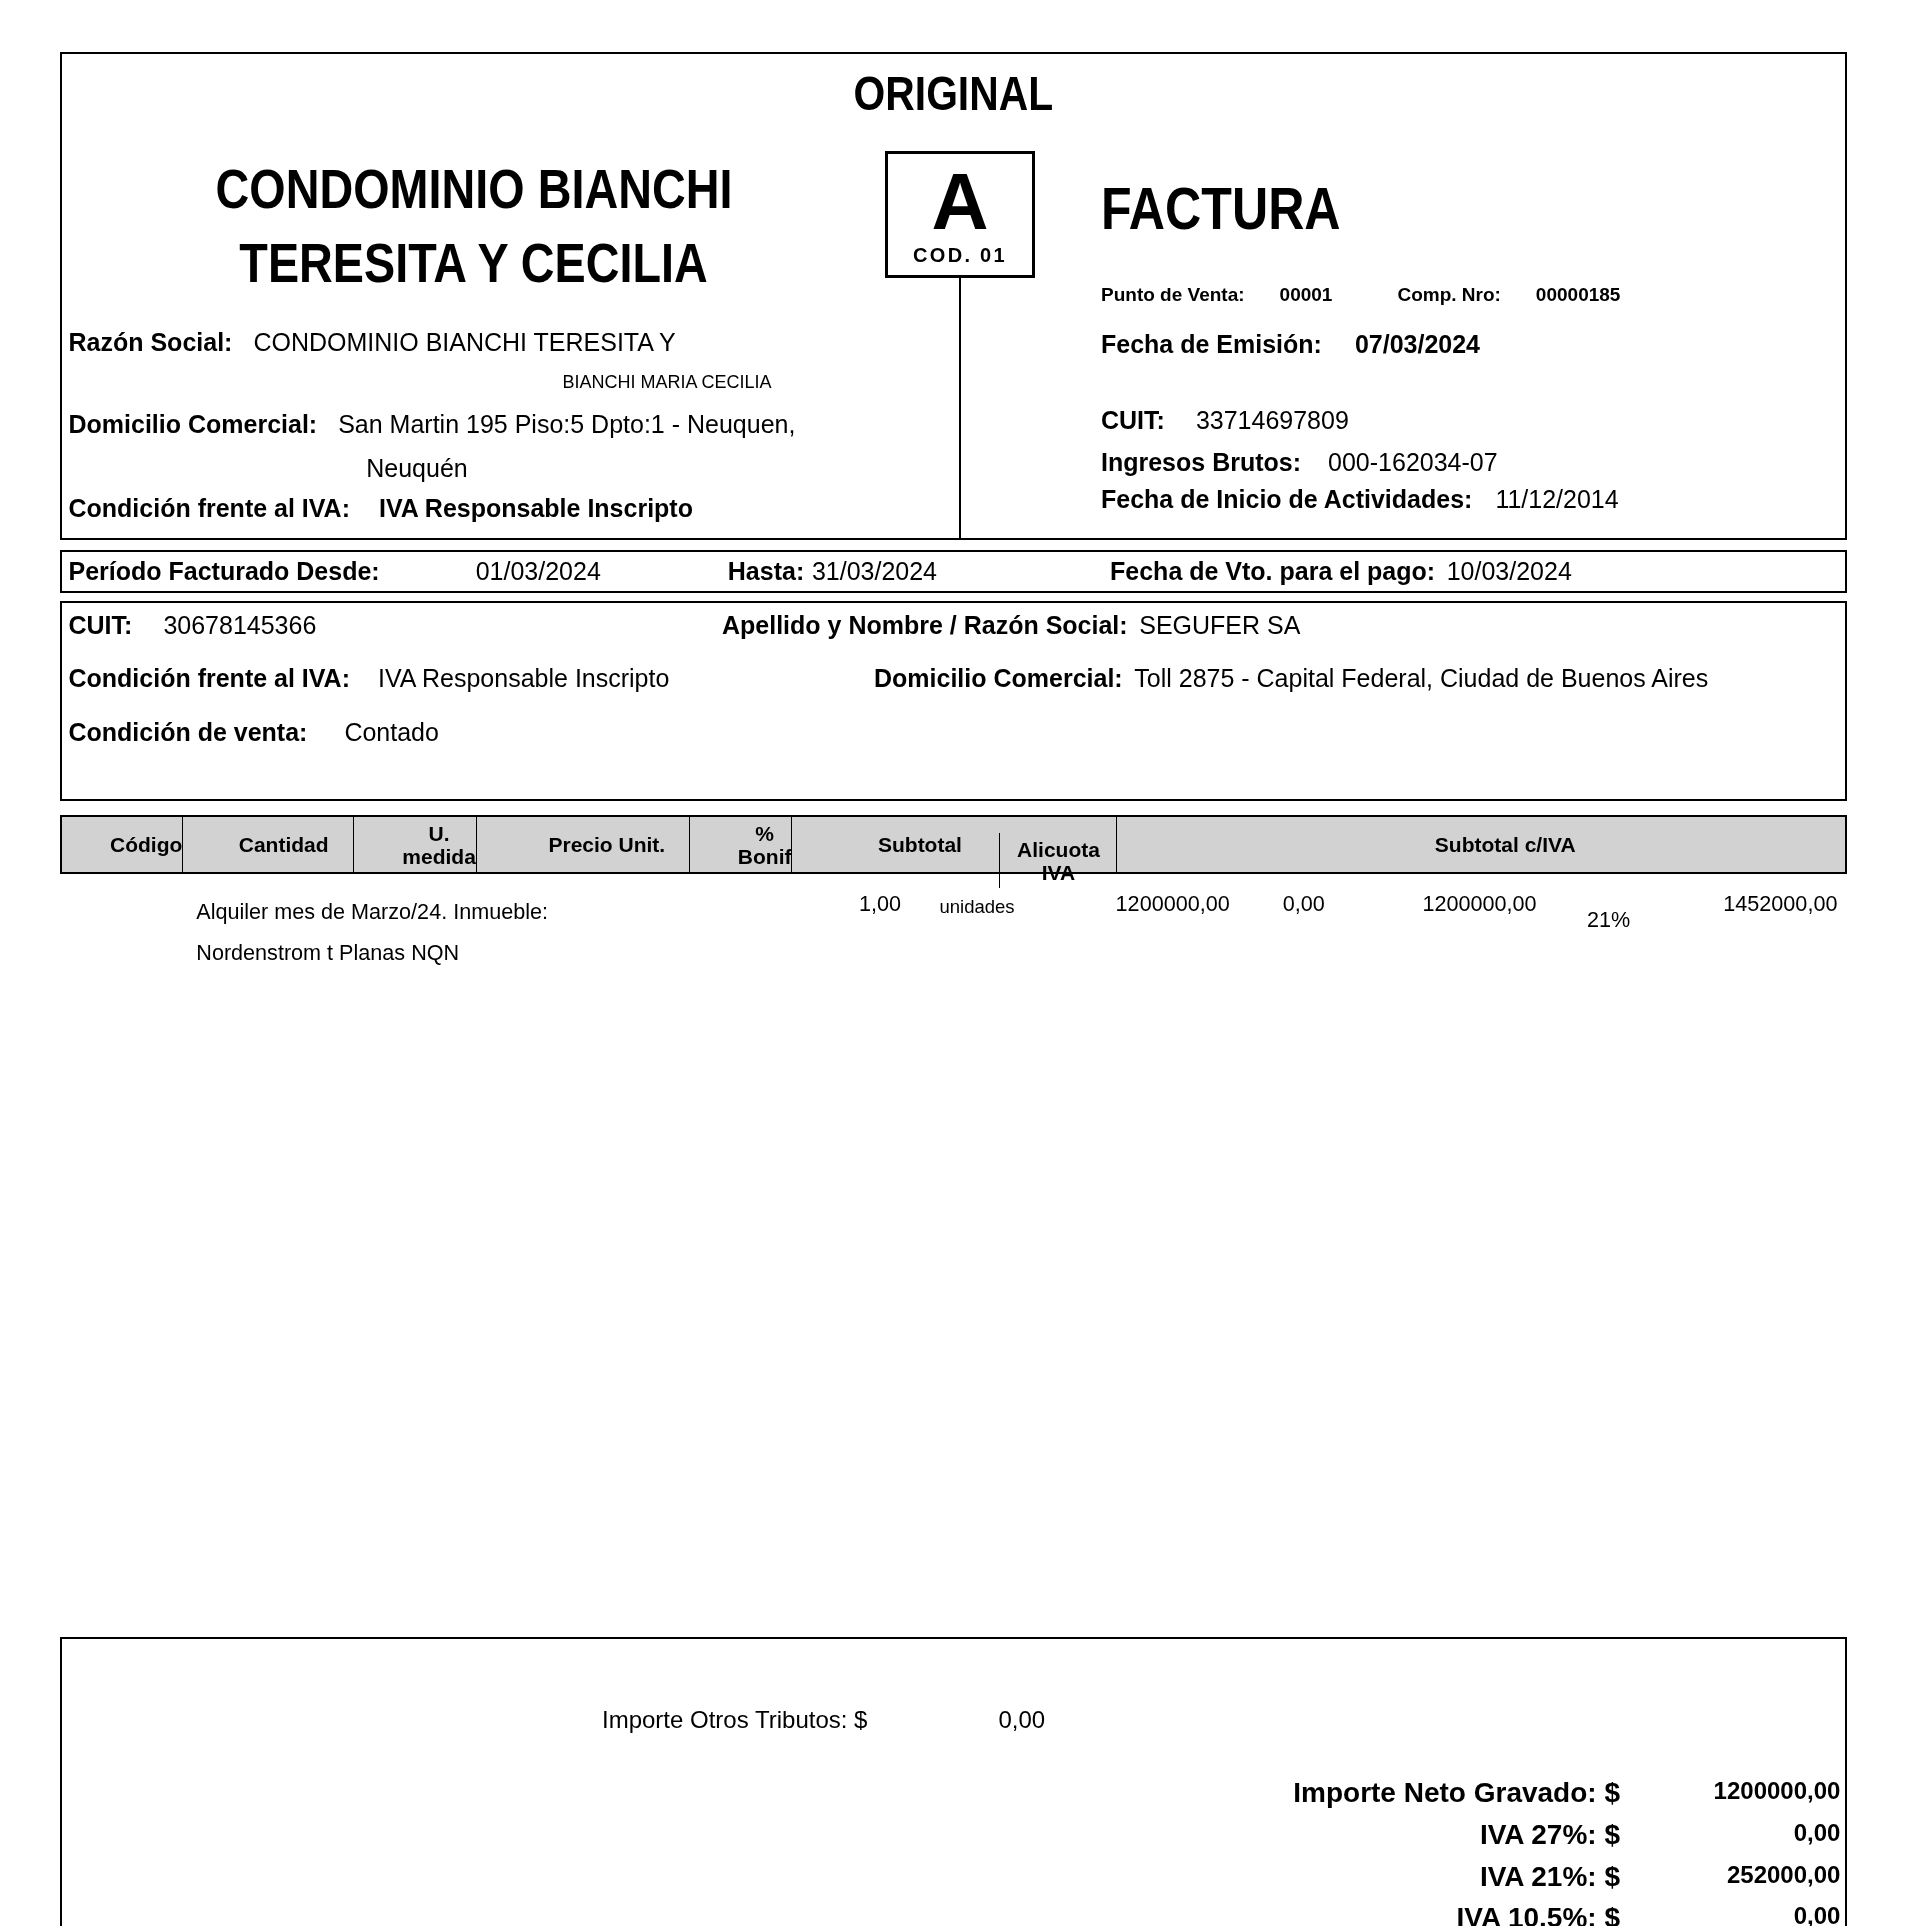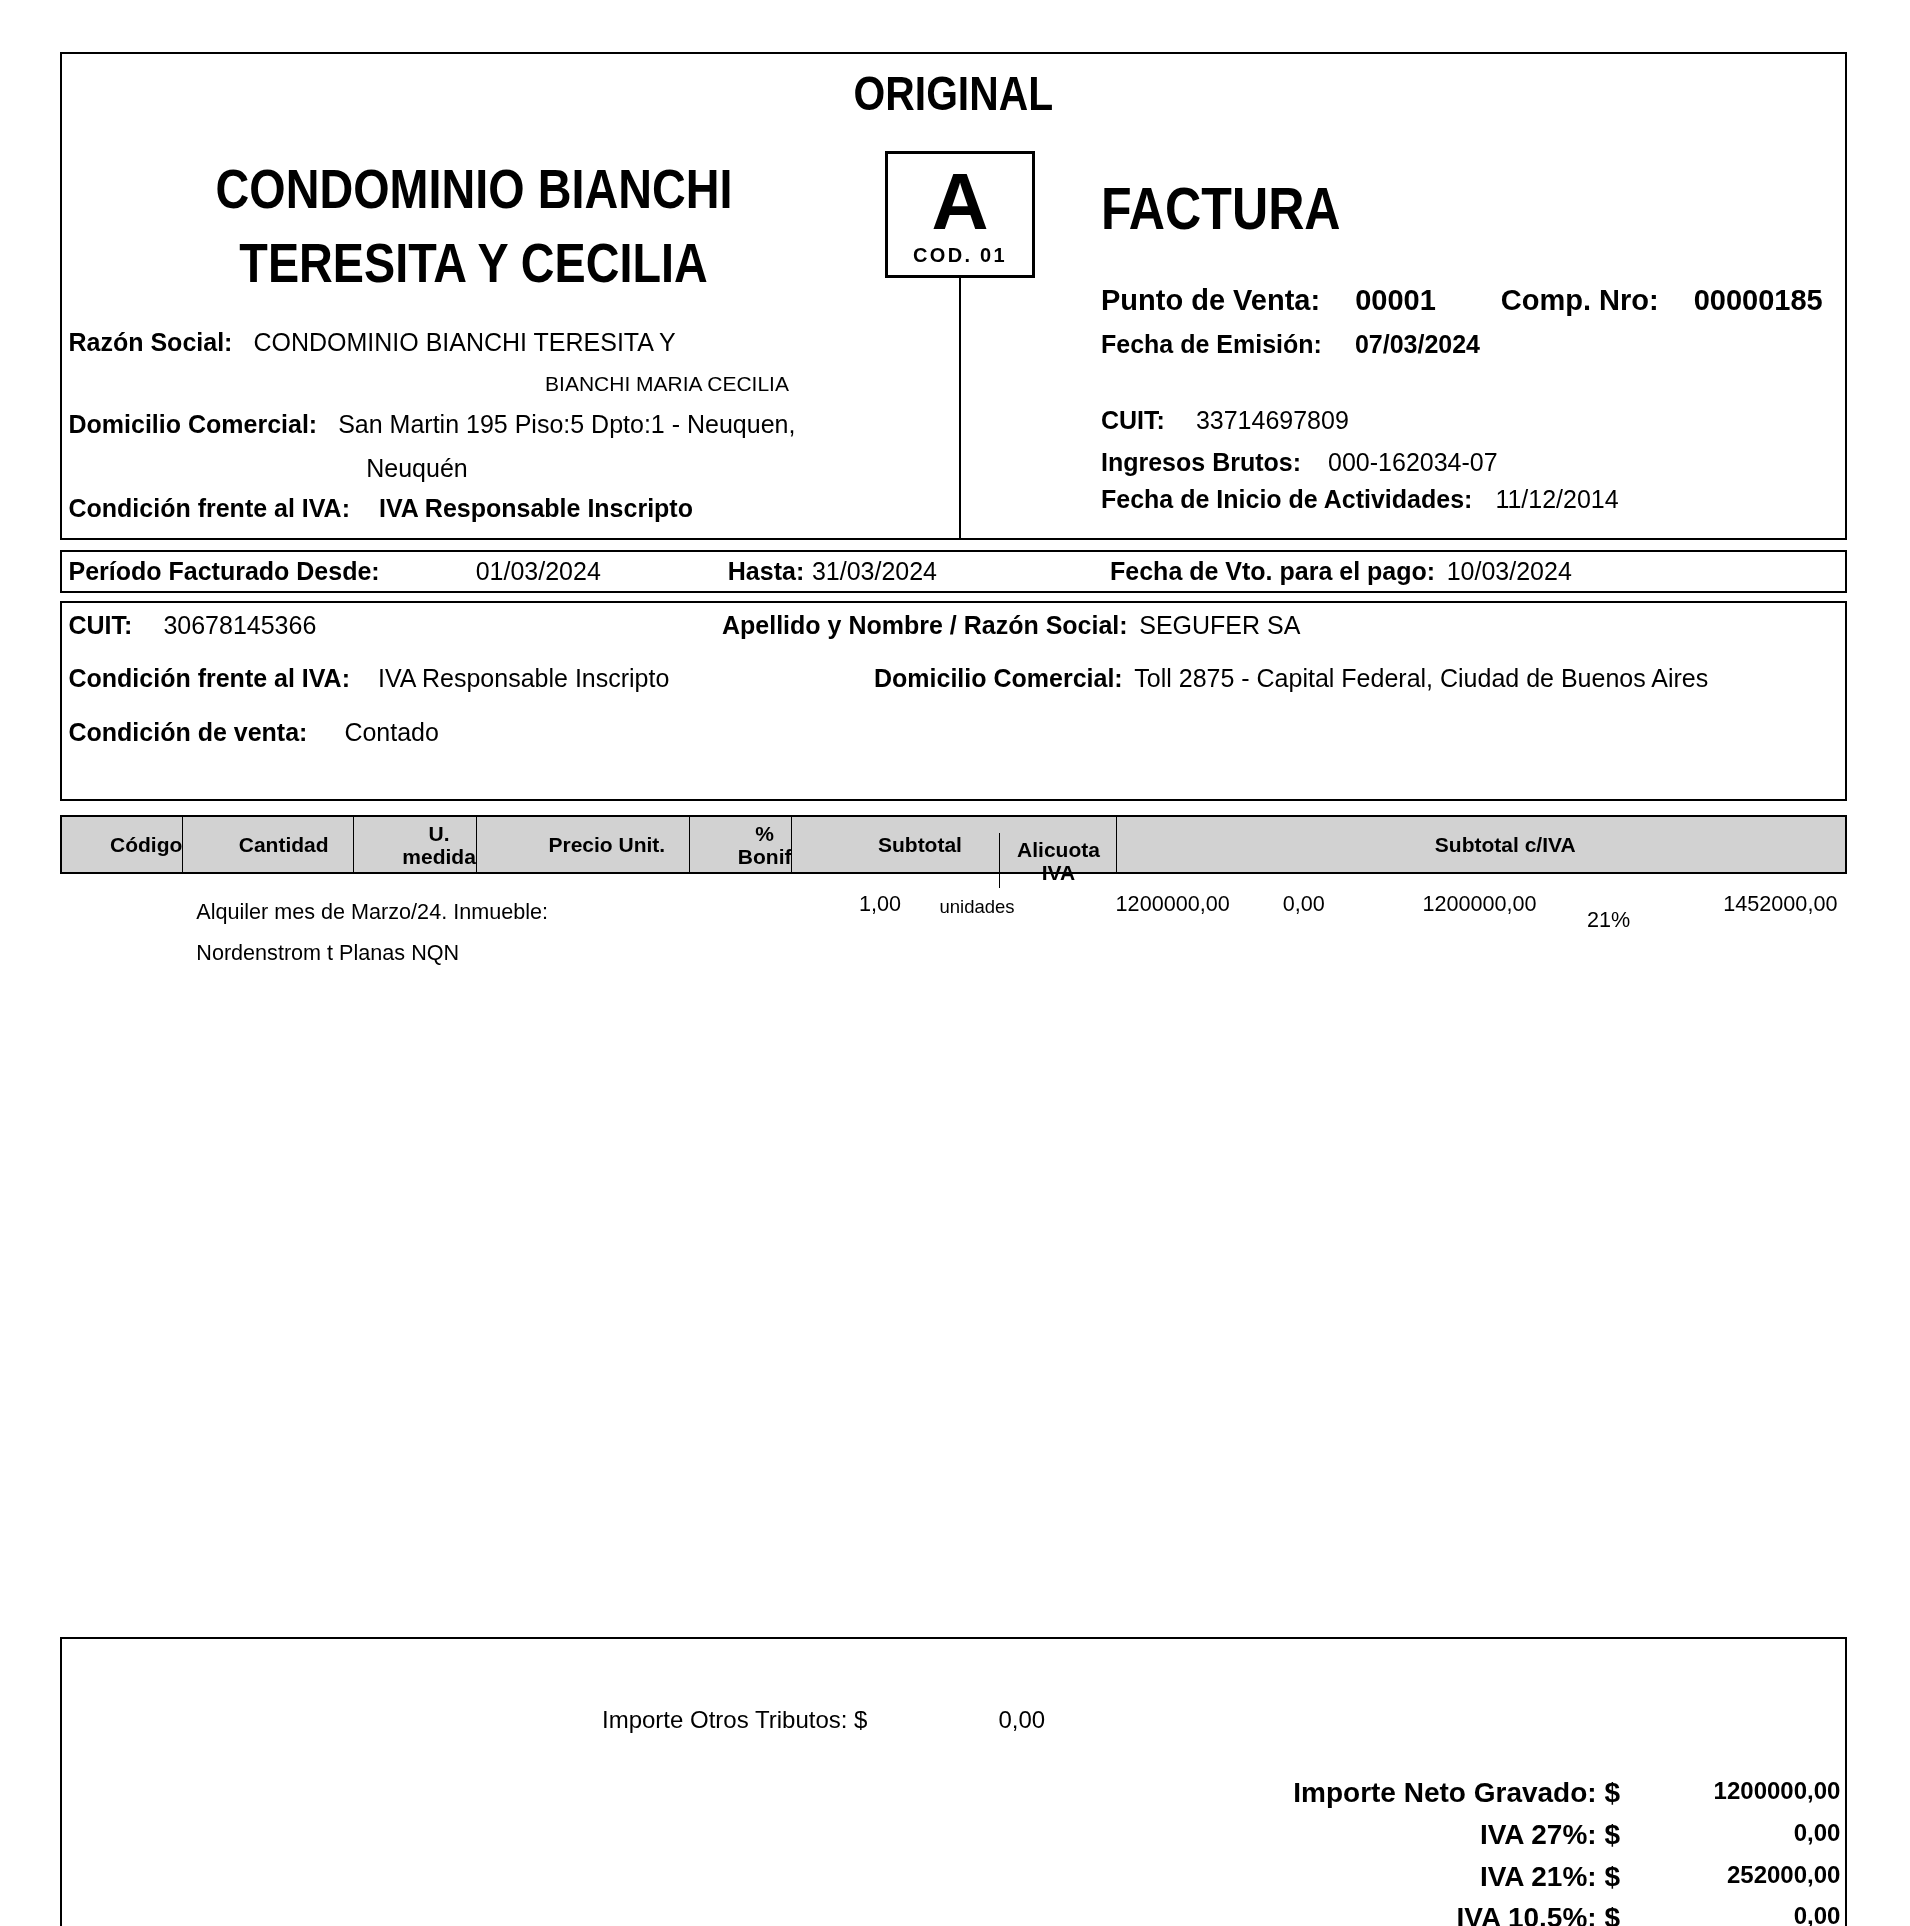--- a/index.html
+++ b/index.html
@@ -46,21 +46,21 @@
 
     <div class="abs b" style="left:0;top:19px;width:824px;text-align:center;font-size:55px;line-height:74px;">
       <div><span class="cond">CONDOMINIO BIANCHI</span></div>
       <div><span class="cond">TERESITA Y CECILIA</span></div>
     </div>
 
     <div class="abs row-flex" style="left:6.5px;top:195px;font-size:25px;">
       <span class="b">Razón Social:</span>
       <span style="margin-left:21px;">CONDOMINIO BIANCHI TERESITA Y</span>
     </div>
-    <div class="abs" style="left:374px;top:239px;width:462px;text-align:center;font-size:21px;">BIANCHI MARIA CECILIA</div>
+    <div class="abs" style="left:374px;top:239px;width:462px;text-align:center;font-size:18px;">BIANCHI MARIA CECILIA</div>
 
     <div class="abs row-flex" style="left:6.5px;top:277px;font-size:25px;">
       <span class="b">Domicilio Comercial:</span>
       <span style="margin-left:21px;">San Martin 195 Piso:5 Dpto:1 - Neuquen,</span>
     </div>
     <div class="abs" style="left:278px;top:321px;width:154px;text-align:center;font-size:25px;">Neuquén</div>
 
     <div class="abs row-flex" style="left:6.5px;top:361px;font-size:25px;">
       <span class="b">Condición frente al IVA:</span>
       <span class="b" style="margin-left:29px;">IVA Responsable Inscripto</span>
@@ -70,21 +70,21 @@
       <div class="b" style="font-size:79px;line-height:83px;">A</div>
       <div class="b" style="font-size:20px;line-height:25.4px;letter-spacing:2.3px;">COD. 01</div>
     </div>
 
     <div class="abs" style="left:897px;top:145px;width:2.3px;height:262px;background:#000;"></div>
 
     <div class="abs b" style="left:1039px;top:42px;font-size:59px;">
       <span class="condL">FACTURA</span>
     </div>
 
-    <div class="abs row-flex" style="left:1039px;top:151px;font-size:29px;">
+    <div class="abs row-flex" style="left:1039px;top:151px;font-size:19px;">
       <span class="b">Punto de Venta:</span>
       <span class="b" style="margin-left:35px;">00001</span>
       <span class="b" style="margin-left:65px;">Comp. Nro:</span>
       <span class="b" style="margin-left:35px;">00000185</span>
     </div>
 
     <div class="abs row-flex" style="left:1039px;top:197px;font-size:25px;">
       <span class="b">Fecha de Emisión:</span>
       <span class="b" style="margin-left:33px;">07/03/2024</span>
     </div>

